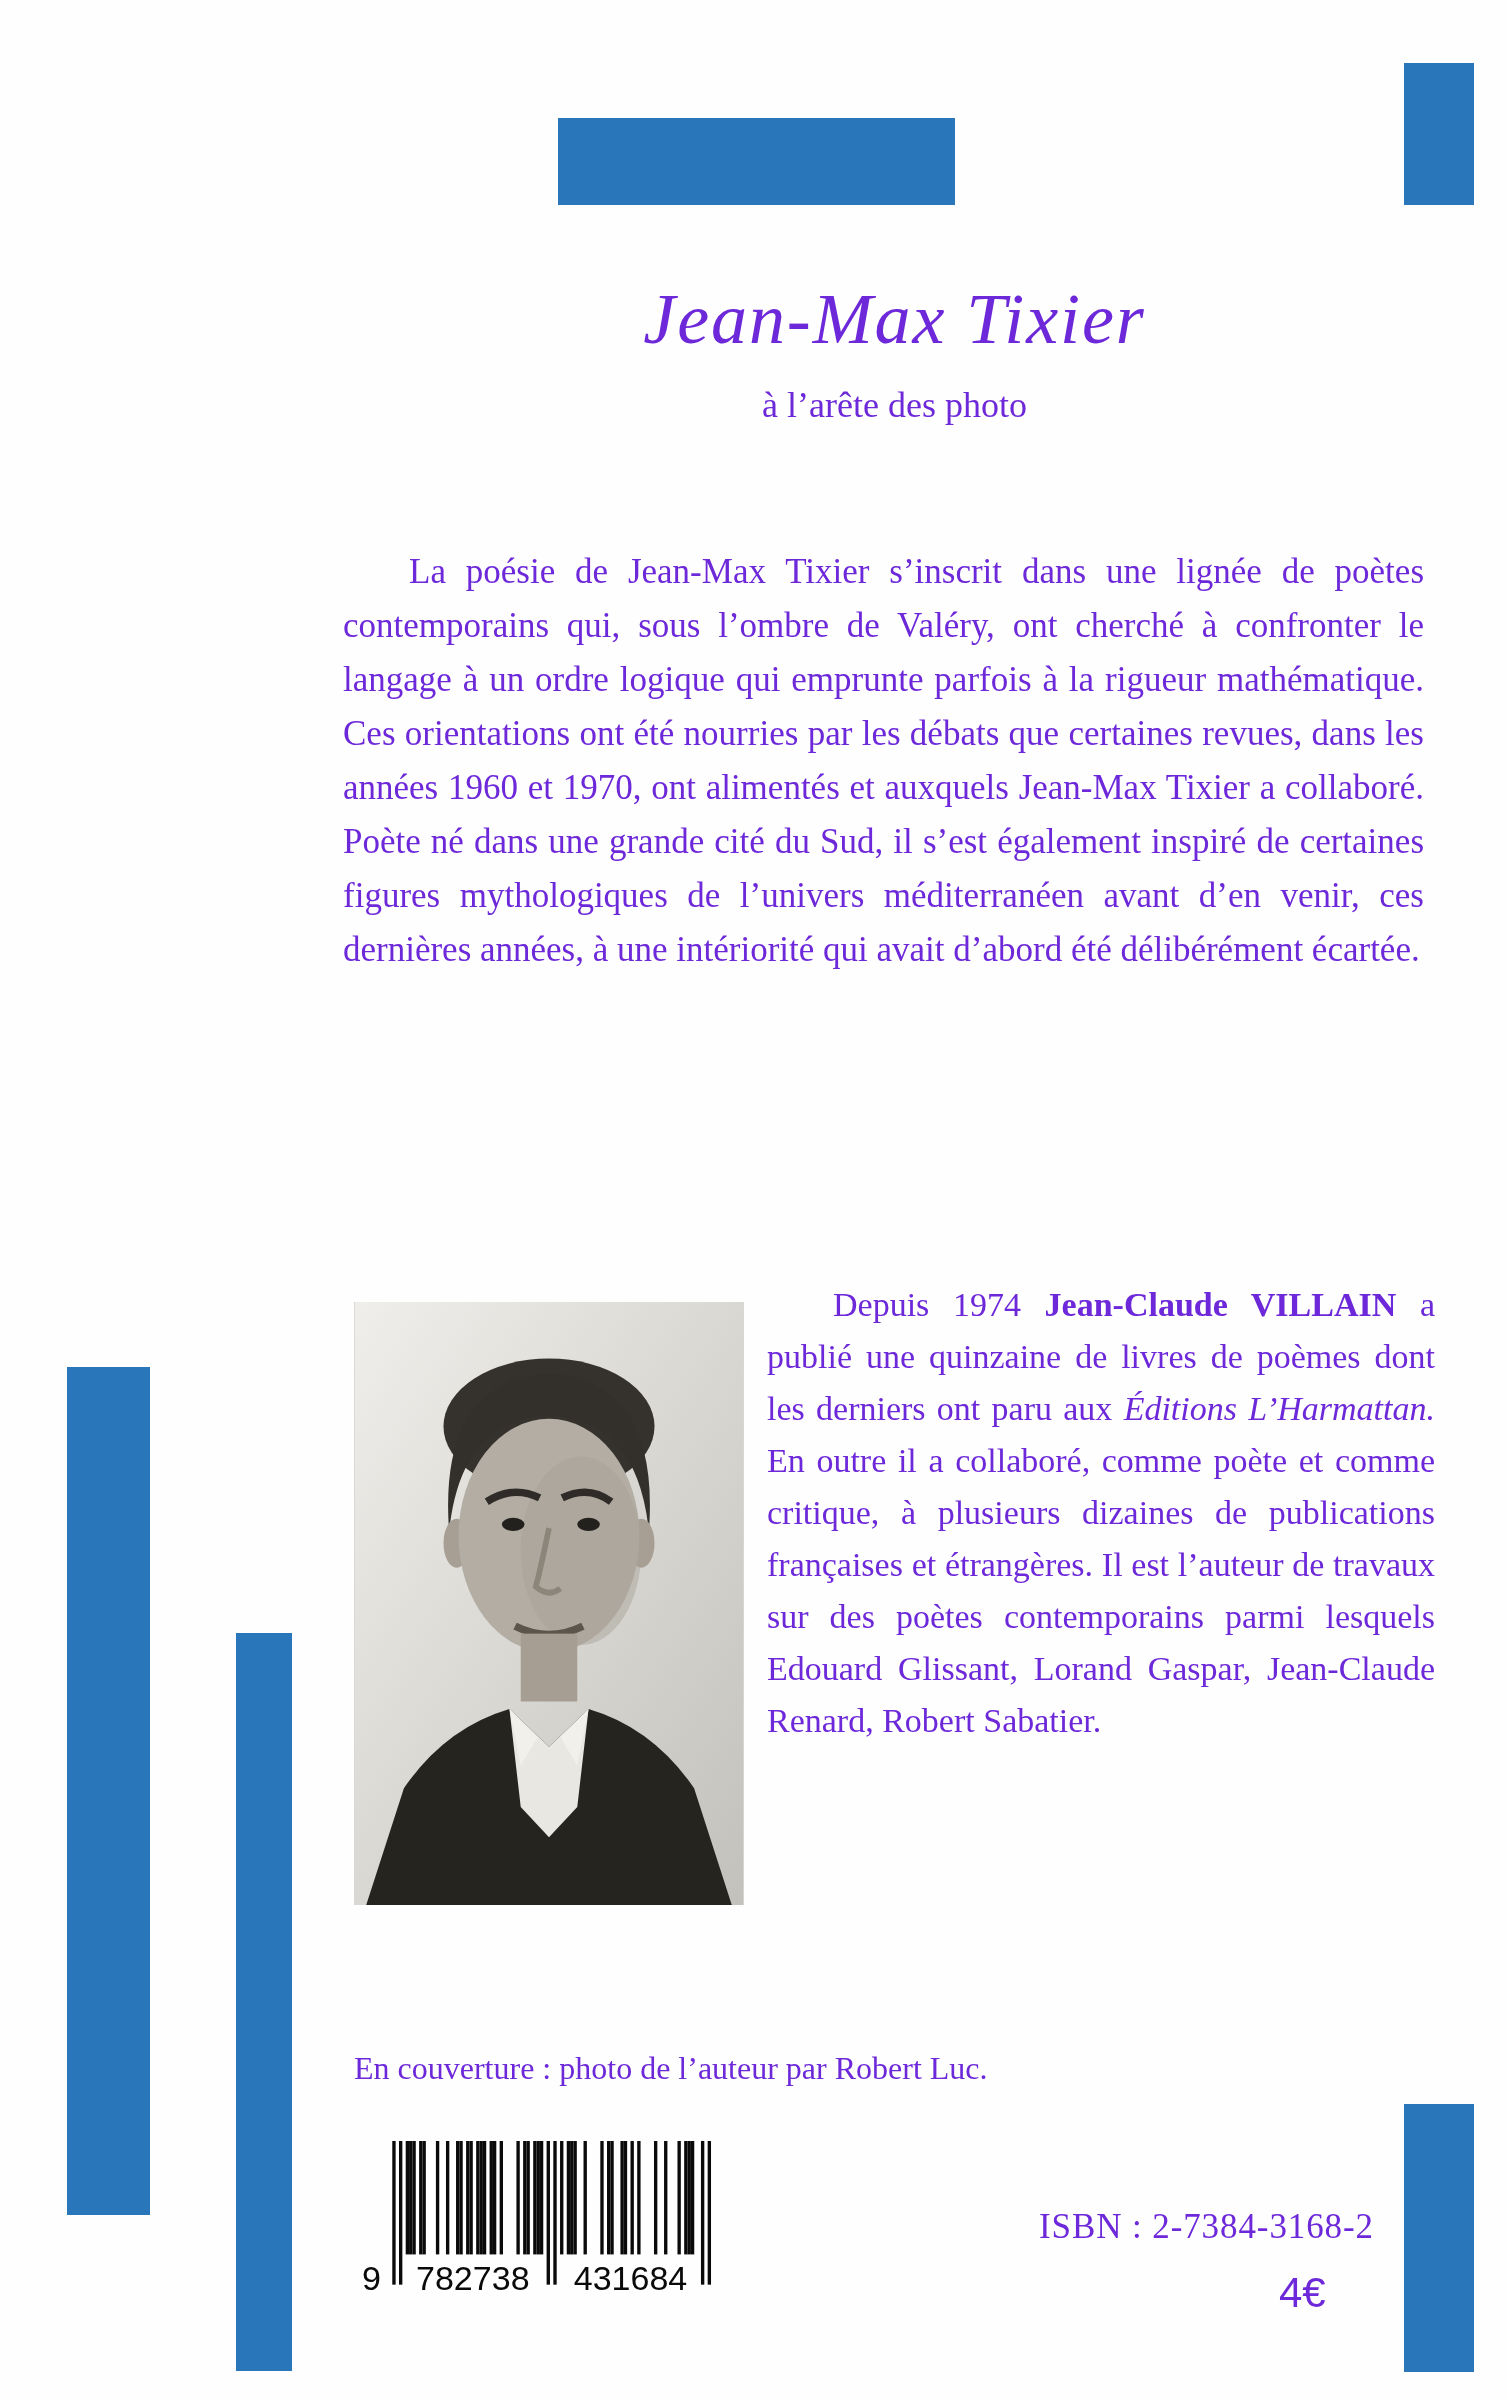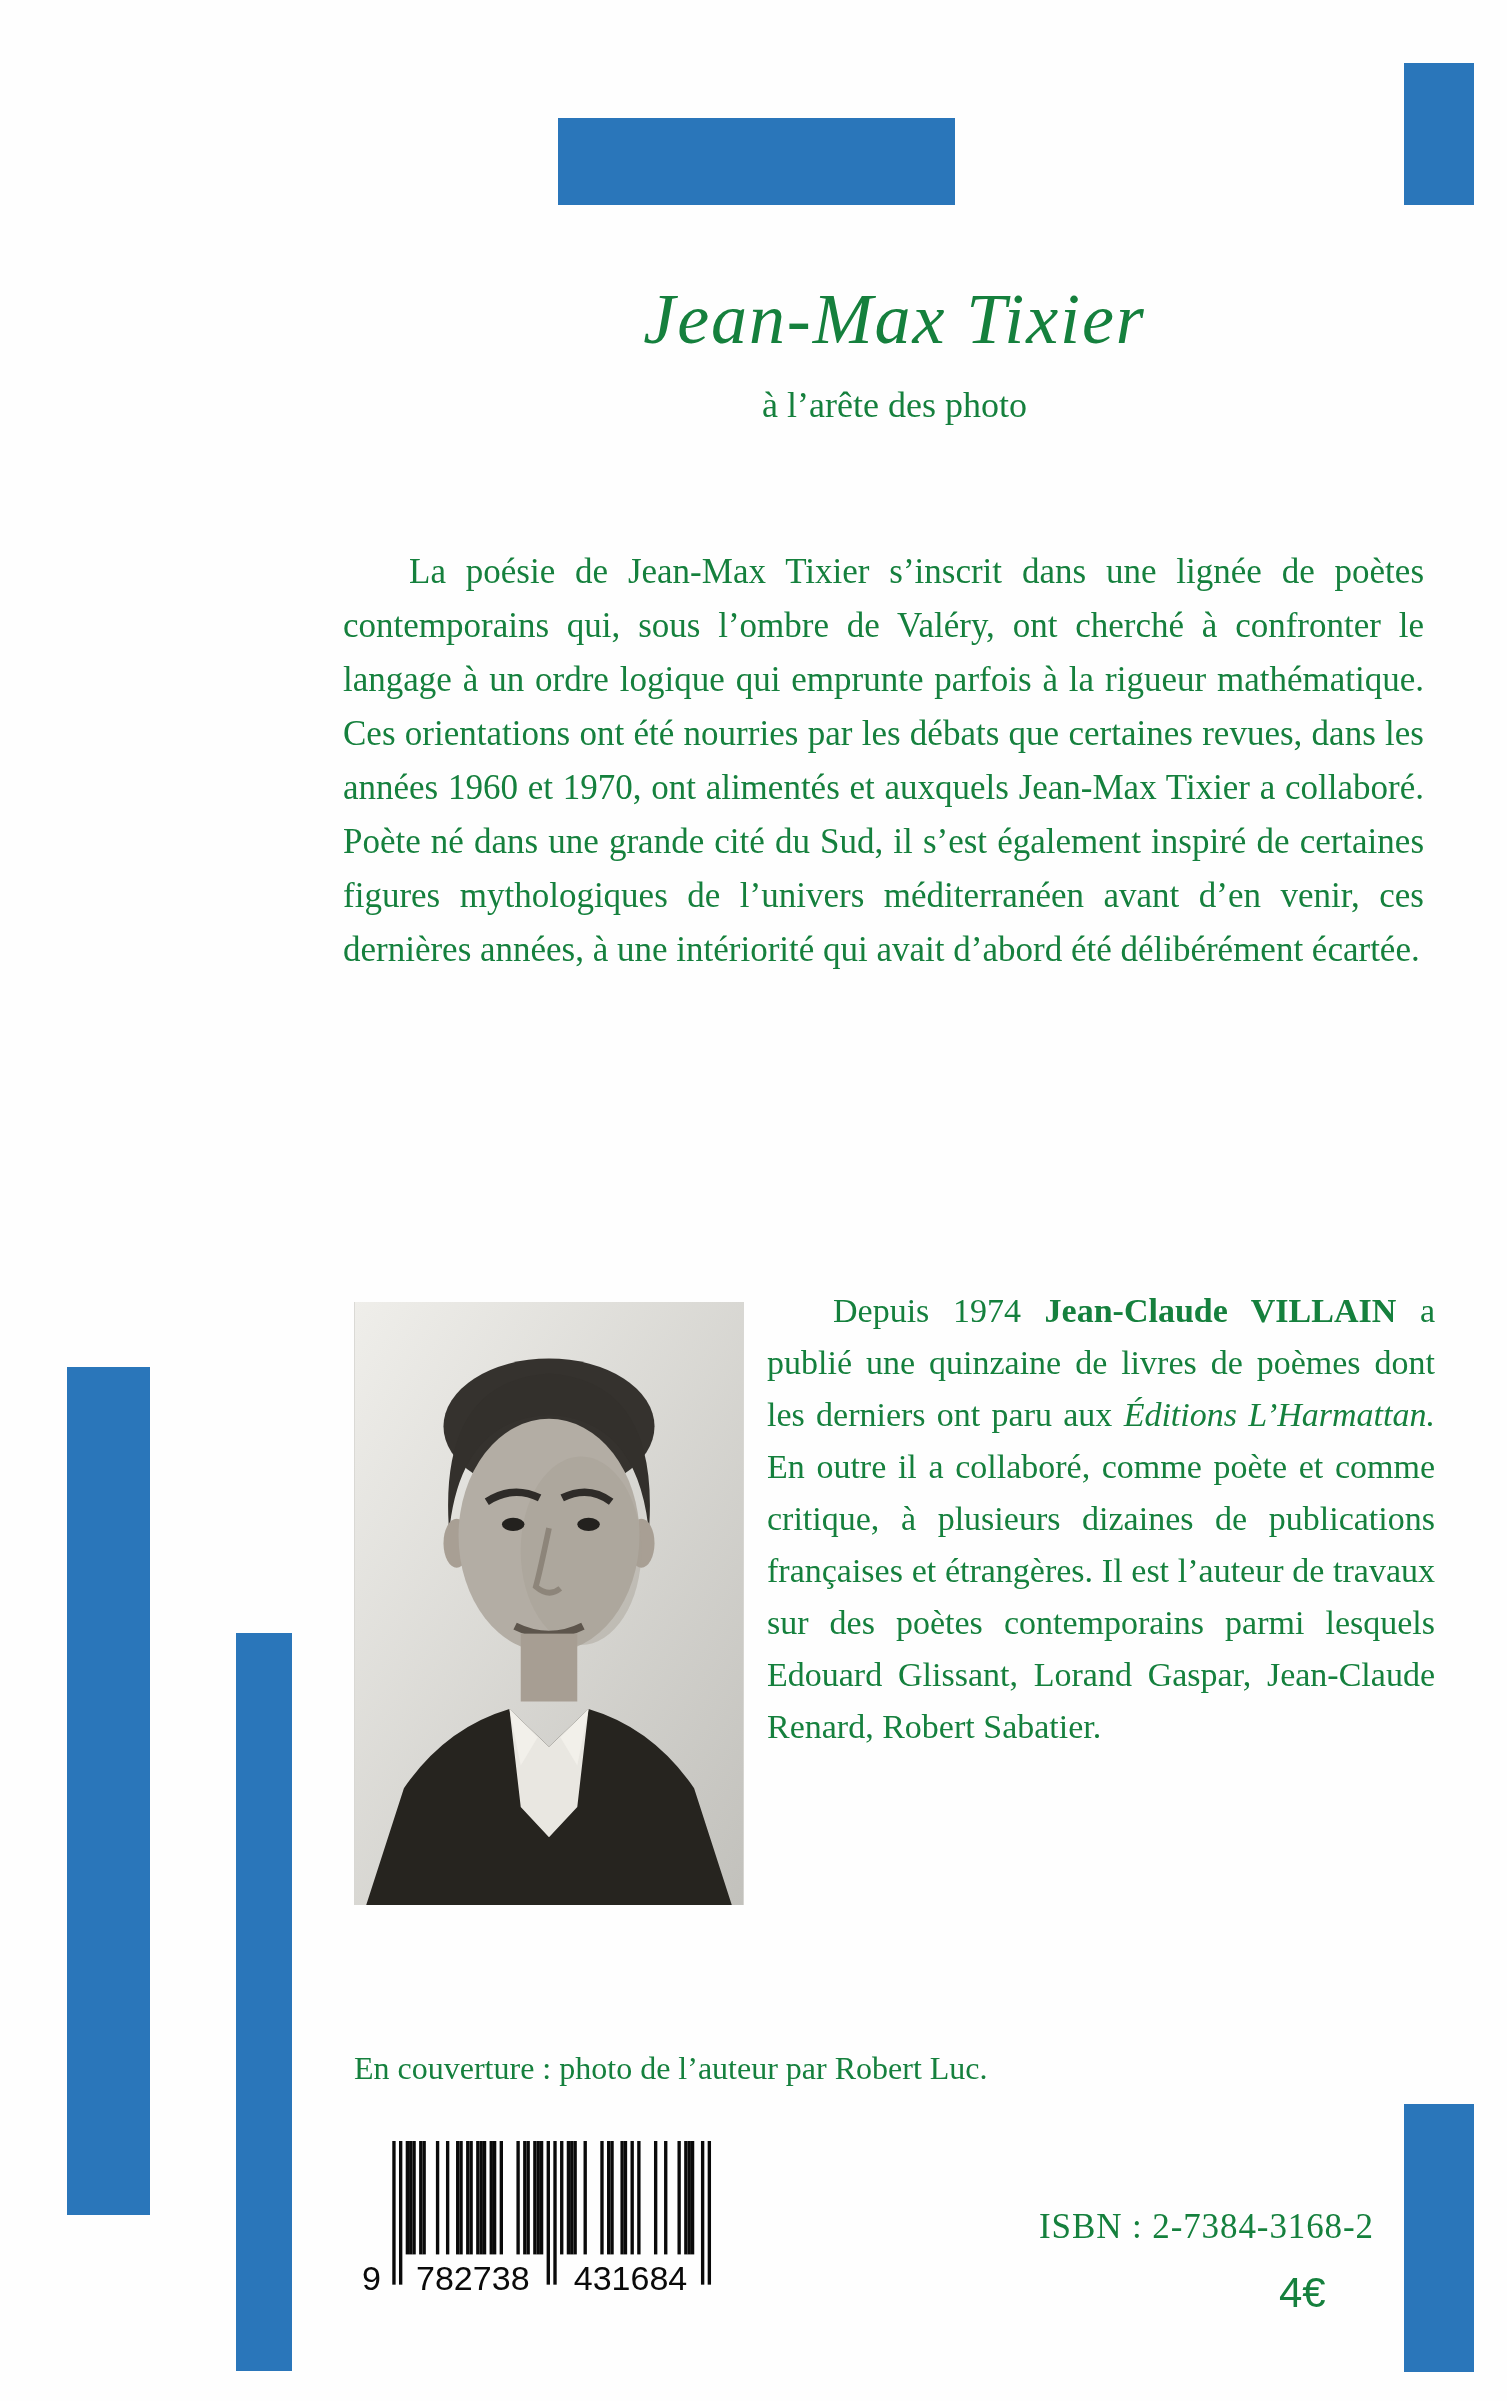--- a/index.html
+++ b/index.html
@@ -3,21 +3,21 @@
 <meta charset="utf-8">
 <style>
   * { margin:0; padding:0; box-sizing:border-box; }
   html,body { background:#ffffff; }
   .page {
     position:relative;
     width:1508px; height:2402px;
     margin:0 auto;
     background:#fefefe;
     font-family:"Liberation Serif", serif;
-    color:#15803d;
+    color:#6d28d9;
     overflow:hidden;
   }
   .accent { position:absolute; }
 
   .rect-top-center   { left:558px;  top:118px;  width:397px; height:87px; }
   .rect-top-right    { left:1404px; top:63px;   width:70px;  height:142px; }
   .bar-left-thick    { left:67px;   top:1367px; width:83px;  height:848px; }
   .bar-left-thin     { left:236px;  top:1633px; width:56px;  height:738px; }
   .rect-bottom-right { left:1404px; top:2104px; width:70px;  height:268px; }
 
@@ -41,21 +41,21 @@
     position:absolute; left:354px; top:1279px; width:1081px; height:662px;
   }
   .photo {
     position:absolute; left:0; top:23px; width:390px; height:603px;
     background:#d8d7d3;
   }
   .photo svg { width:100%; height:100%; display:block; }
   .bio-text {
     position:absolute; left:413px; top:0; width:668px;
     font-size:34px; line-height:52px;
-    text-align:justify; text-indent:66px;margin-top:6px;
+    text-align:justify; text-indent:66px;
   }
   .bio-text .bold { font-weight:bold; }
   .bio-text .italic { font-style:italic; }
   .credit {
     position:absolute; left:354px; width:1081px; top:2050px;
     font-size:32px;
   }
   .barcode {
     position:absolute; left:354px; top:2141px; width:379px; height:155px;
   }

